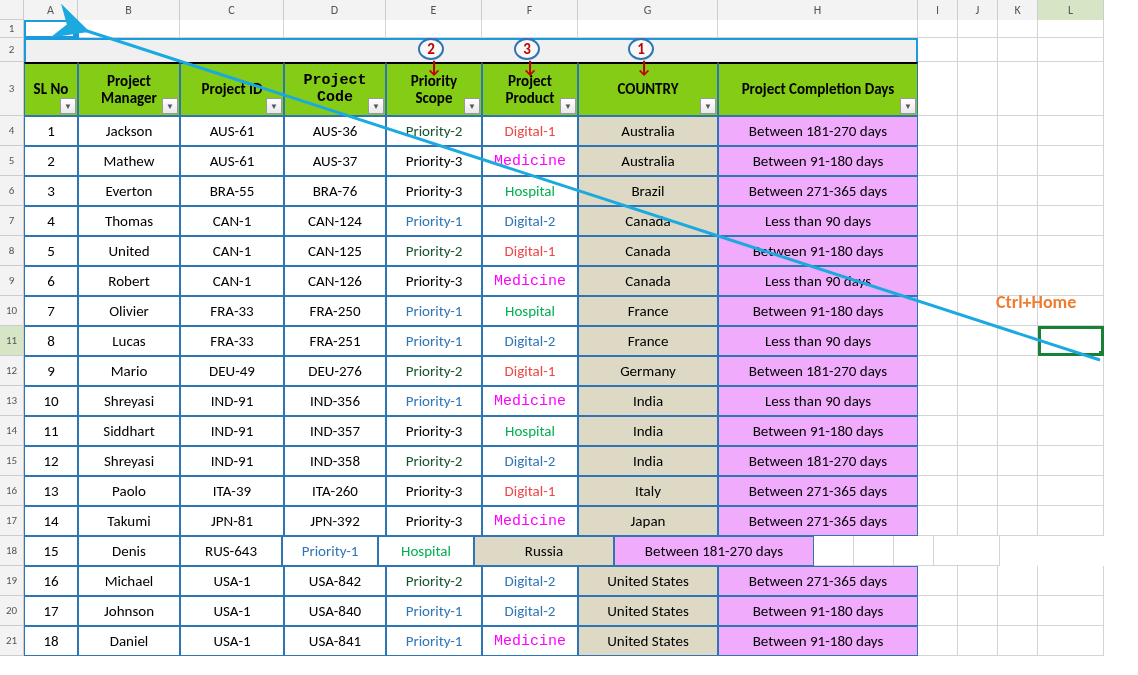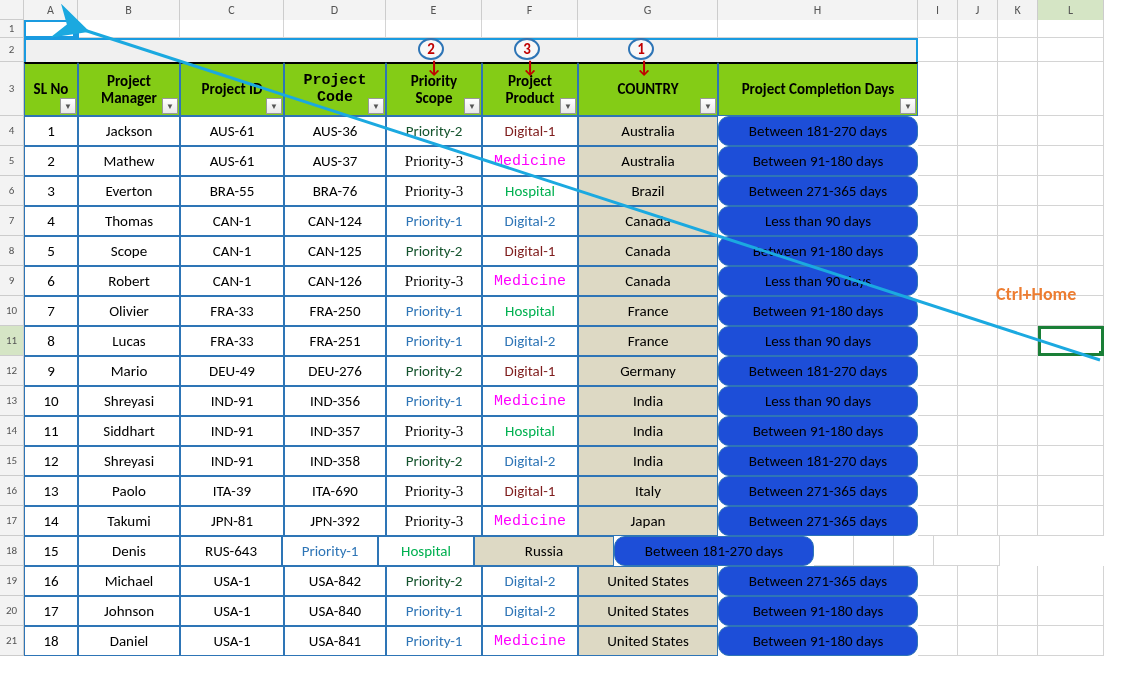--- a/index.html
+++ b/index.html
@@ -17,23 +17,23 @@
 .wI { width: 40px; } .wJ { width: 40px; } .wK { width: 40px; } .wL { width: 66px; }
 .r1 { height: 18px; } .r2 { height: 24px; } .r3 { height: 54px; } .rd { height: 30px; }
 .header-cell { background: #84cc16; font-weight: bold; font-size: 15px; text-align: center; display: flex; flex-direction: column; align-items: center; justify-content: center; padding: 2px 4px; position: relative; border: 1px solid #2e75b6; border-top: 2px solid #000; border-bottom: 1px solid #2e75b6; line-height: 1.1; }
 .header-cell:first-of-type { border-left: 2px solid #000; }
 .header-cell:last-of-type { border-right: 2px solid #000; }
 .filter-btn { position: absolute; right: 1px; bottom: 1px; width: 16px; height: 16px; border: 1px solid #999; background: linear-gradient(#fff,#e8e8e8); display: flex; align-items: center; justify-content: center; font-size: 8px; color: #555; cursor: pointer; }
 .data-cell { border: 1px solid #2e75b6; font-size: 15px; }
 .data-cell:first-of-type { border-left: 2px solid #000; }
 .data-cell:last-of-type { border-right: 2px solid #000; }
 .bg-tan { background: #ddd9c4; }
-.bg-mint { background: #1d4ed8; border-radius: 11px; }
+.bg-mint { background: #f0abfc; }
 .c-blue { color: #2e75b6; } .c-red { color: #14532d; } .c-green { color: #00b050; }
-.c-purple { color: #7f1d1d; } .c-magenta { color: #ff00ff; font-family: Liberation Mono, monospace; } .c-black { color: #000; font-family: Liberation Serif, serif; }
+.c-purple { color: #ef4444; } .c-magenta { color: #ff00ff; font-family: Liberation Mono, monospace; } .c-black { color: #000; }
 .annot { position: absolute; z-index: 10; }
 .num-circle { border: 2px solid #2e75b6; border-radius: 50%; width: 26px; height: 22px; display: flex; align-items: center; justify-content: center; color: #c00000; font-weight: bold; font-size: 15px; background: rgba(255,255,255,0.5); }
 .red-arrow { color: #c00000; font-size: 18px; font-weight: bold; }
 .hint-text { color: #ed7d31; font-weight: bold; font-size: 18px; }
 .selected-cell { border: 2px solid #1a7f37 !important; box-shadow: inset 0 0 0 1px #1a7f37; }
 .sel-handle { position: absolute; right: -3px; bottom: -3px; width: 6px; height: 6px; background: #1a7f37; }
 .blue-arrow-svg { position: absolute; z-index: 9; pointer-events: none; }
 .merged-title { position: absolute; left: 24px; top: 38px; height: 24px; width: 894px; background: #f0f0f0; border-top: 2px solid #1a9be0; border-left: 2px solid #1a9be0; border-right: 2px solid #1a9be0; z-index: 3; }
 .a1-sel { position: absolute; left: 24px; top: 20px; width: 54px; height: 18px; border: 2px solid #1a9be0; z-index: 4; background: #fff; }
 .a1-sel .sel-handle{ background:#1a9be0;}
@@ -257,21 +257,21 @@
         <div class="cell rd wJ"></div>
         <div class="cell rd wK"></div>
         <div class="cell rd wL"></div>
       </div>
       <div class="row">
         <div class="row-header rd">8</div>
         <div class="cell data-cell rd wA">
           <span>5</span>
         </div>
         <div class="cell data-cell rd wB">
-          <span>Scope</span>
+          <span>United</span>
         </div>
         <div class="cell data-cell rd wC">
           <span>CAN-1</span>
         </div>
         <div class="cell data-cell rd wD">
           <span>CAN-125</span>
         </div>
         <div class="cell data-cell rd wE">
           <span class="c-red">Priority-2</span>
         </div>
@@ -513,21 +513,21 @@
         <div class="cell data-cell rd wA">
           <span>13</span>
         </div>
         <div class="cell data-cell rd wB">
           <span>Paolo</span>
         </div>
         <div class="cell data-cell rd wC">
           <span>ITA-39</span>
         </div>
         <div class="cell data-cell rd wD">
-          <span>ITA-690</span>
+          <span>ITA-260</span>
         </div>
         <div class="cell data-cell rd wE">
           <span class="c-black">Priority-3</span>
         </div>
         <div class="cell data-cell rd wF">
           <span class="c-purple">Digital-1</span>
         </div>
         <div class="cell data-cell rd wG bg-tan">
           <span>Italy</span>
         </div>
@@ -705,21 +705,21 @@
   </div>
 <div class="annot red-arrow" style="left:426px; top:56px;">↓</div>
 <div class="annot" style="left:514px; top:38px;">
     <div class="num-circle">3</div>
   </div>
 <div class="annot red-arrow" style="left:522px; top:56px;">↓</div>
 <div class="annot" style="left:628px; top:38px;">
     <div class="num-circle">1</div>
   </div>
 <div class="annot red-arrow" style="left:636px; top:56px;">↓</div>
-<div class="annot hint-text" style="left:996px; top:283px;">Ctrl+Home</div>
+<div class="annot hint-text" style="left:996px; top:291px;">Ctrl+Home</div>
 
 <svg class="blue-arrow-svg" style="left:0;top:0" width="1138" height="675">
   <defs>
       <marker id="ah" markerWidth="12" markerHeight="12" refX="2" refY="6" orient="auto">
         <path d="M12,0 L0,6 L12,12 L8,6 z" fill="#1ba9e0"></path>
       </marker>
     </defs>
   <line x1="1100" y1="360" x2="84" y2="30" stroke="#1ba9e0" stroke-width="3" marker-end="url(#ah)"></line>
 </svg>
 

